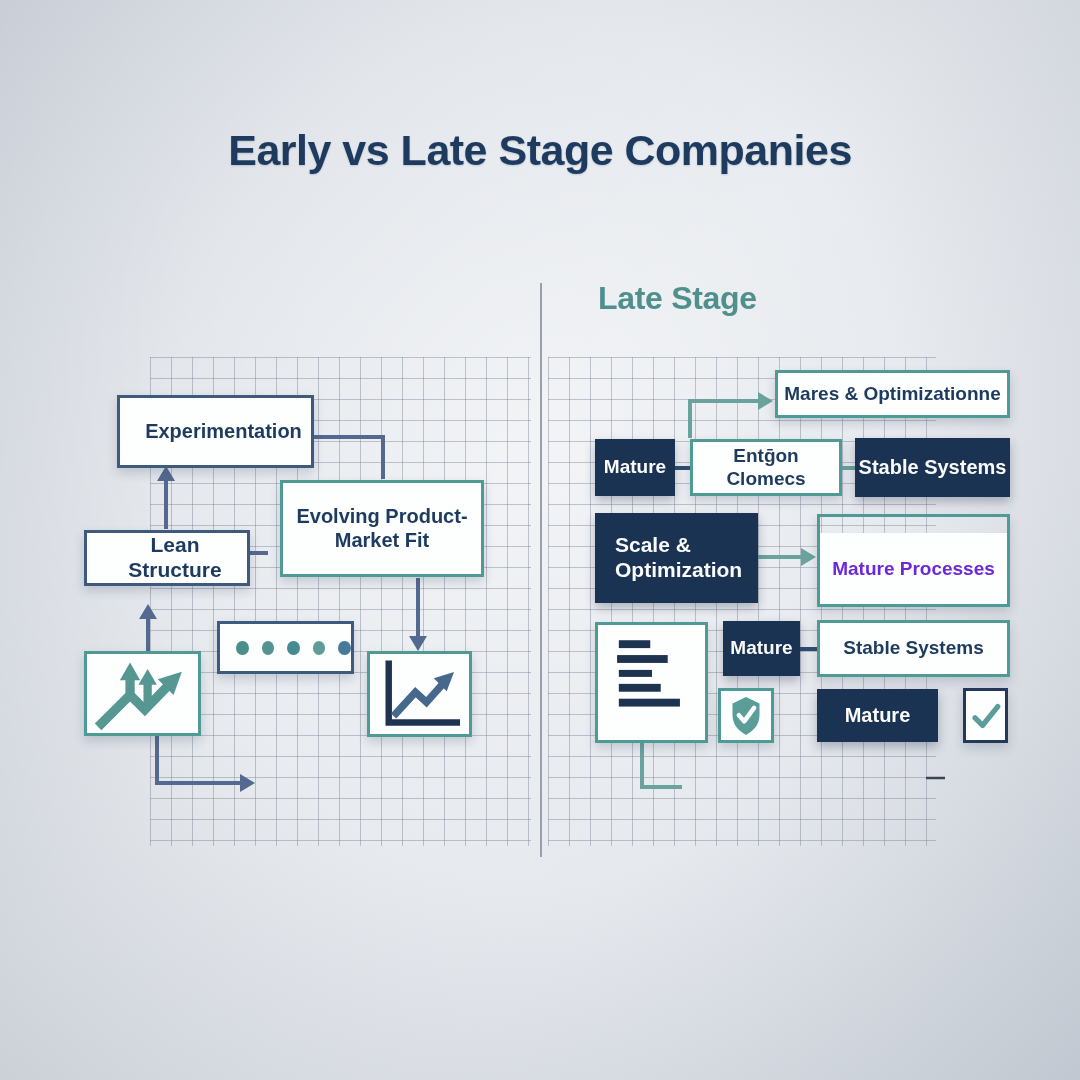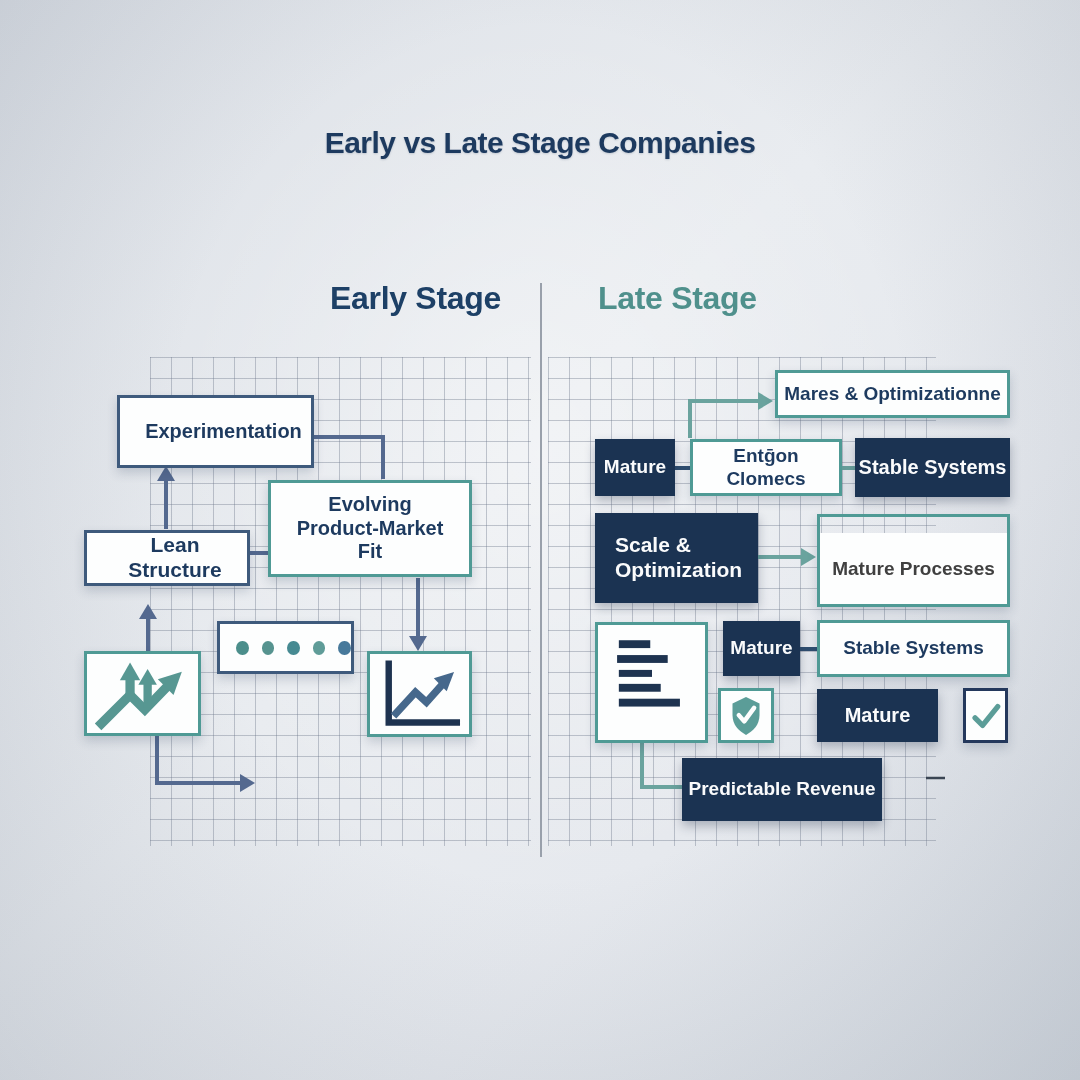--- a/index.html
+++ b/index.html
@@ -12,55 +12,54 @@
   }
   .grid{
     position:absolute;
     background-image:
       linear-gradient(to right, rgba(112,122,140,0.40) 1.2px, transparent 1.2px),
       linear-gradient(to bottom, rgba(112,122,140,0.40) 1.2px, transparent 1.2px);
     background-size:21px 21px;
   }
   .title{
     position:absolute;left:0;top:126px;width:1080px;text-align:center;
-    font-size:30px;font-weight:800;color:#1d3a5f;letter-spacing:-0.5px;
+    font-size:43px;font-weight:800;color:#1d3a5f;letter-spacing:-0.5px;
     text-shadow:0 1px 2px rgba(30,50,80,0.18);
   }
   .colhead{position:absolute;font-size:32px;font-weight:800;letter-spacing:-0.3px;}
   .colhead.early{left:330px;top:280px;color:#1d4066;}
   .colhead.late{left:598px;top:280px;color:#4f908c;}
   .divider{position:absolute;left:540px;top:283px;width:2px;height:574px;background:#99a0ab;}
   .box{
     position:absolute;display:flex;align-items:center;justify-content:center;
     text-align:center;box-sizing:border-box;
     font-weight:700;color:#1d3a5f;line-height:1.18;
     box-shadow:0 5px 10px rgba(40,60,90,0.20);
   }
   .wbox{background:#fdfefe;border:3px solid #3e5a7c;padding-left:16px;}
   .tbox{background:#fdfefe;border:3px solid #4f9a95;}
   .nbox{background:#1b3352;color:#fafbfc;box-shadow:0 5px 10px rgba(25,40,65,0.30);}
   .stack{position:absolute;box-sizing:border-box;border:3px solid #4f9a95;display:flex;flex-direction:column;box-shadow:0 5px 10px rgba(40,60,90,0.20);}
   .stack .half{flex:1;display:flex;align-items:center;justify-content:center;font-weight:700;}
-  .stack .half.white{background:#fdfefe;color:#404040;margin-top:16px;}
+  .stack .half.white{background:#fdfefe;color:#6d28d9;margin-top:16px;}
   .stack .half.teal{background:#82b5b0;color:#ffffff;}
   svg{display:block;}
   #connectors{position:absolute;left:0;top:0;}
   .dots{display:flex;gap:13px;align-items:center;justify-content:center;}
   .dot{width:14px;height:14px;border-radius:50%;}
 </style>
 </head>
 <body>
 
 <div id="canvas">
 
   <div class="grid" style="left:150px;top:357px;width:381px;height:489px;"></div>
   <div class="grid" style="left:548px;top:357px;width:388px;height:489px;"></div>
 
   <div class="title">Early vs Late Stage Companies</div>
-  <div class="colhead early">Early Stage</div>
   <div class="colhead late">Late Stage</div>
   <div class="divider"></div>
 
   <svg id="connectors" width="1080" height="1080" viewBox="0 0 1080 1080">
 
     <path d="M314,437 L383,437 L383,479" fill="none" stroke="#54698f" stroke-width="4"></path>
     <path d="M166,529 L166,477" fill="none" stroke="#54698f" stroke-width="4"></path>
     <polygon points="166,466 157,481 175,481" fill="#54698f"></polygon>
     <path d="M250,553 L268,553" fill="none" stroke="#54698f" stroke-width="4"></path>
     <path d="M418,578 L418,639" fill="none" stroke="#54698f" stroke-width="4"></path>
@@ -78,21 +77,21 @@
     <polygon points="816,557 801,548 801,566" fill="#6aa39e"></polygon>
     <path d="M800,649 L817,649" fill="none" stroke="#2f4e70" stroke-width="4"></path>
     <path d="M642,743 L642,787 L682,787" fill="none" stroke="#6aa39e" stroke-width="4"></path>
     <path d="M926,778 L945,778" fill="none" stroke="#3a4553" stroke-width="2.5"></path>
   </svg>
 
   <div class="box wbox" style="left:117px;top:395px;width:197px;height:73px;font-size:20px;">
     <span>Experimentation</span>
   </div>
 
-  <div class="box tbox" style="left:268px;top:480px;width:204px;height:97px;font-size:20px;padding:0 24px;">
+  <div class="box tbox" style="left:280px;top:480px;width:204px;height:97px;font-size:20px;padding:0 12px;">
     <span>Evolving Product-Market Fit</span>
   </div>
 
   <div class="box wbox" style="left:84px;top:530px;width:166px;height:56px;font-size:21px;">
     <span>Lean Structure</span>
   </div>
 
   <div class="box wbox dots" style="left:217px;top:621px;width:137px;height:53px;">
     <span class="dot" style="background:#4b8e8b;"></span>
     <span class="dot" style="background:#56938f;"></span>
@@ -175,17 +174,14 @@
   <div class="box nbox" style="left:817px;top:689px;width:121px;height:53px;font-size:20px;">
     <span>Mature</span>
   </div>
 
   <div class="box" style="left:963px;top:688px;width:45px;height:55px;background:#fdfefe;border:3.5px solid #24385c;">
     <svg width="34" height="34" viewBox="0 0 45 45">
       <path d="M8,25 L18,35 L38,10" fill="none" stroke="#5b9d98" stroke-width="7" stroke-linecap="round" stroke-linejoin="round"></path>
     </svg>
   </div>
 
-  <div class="box nbox" style="left:682px;top:758px;width:200px;height:63px;font-size:19px;">
-    <span>Predictable Revenue</span>
-  </div>
 
 </div>
 
 </body></html>

